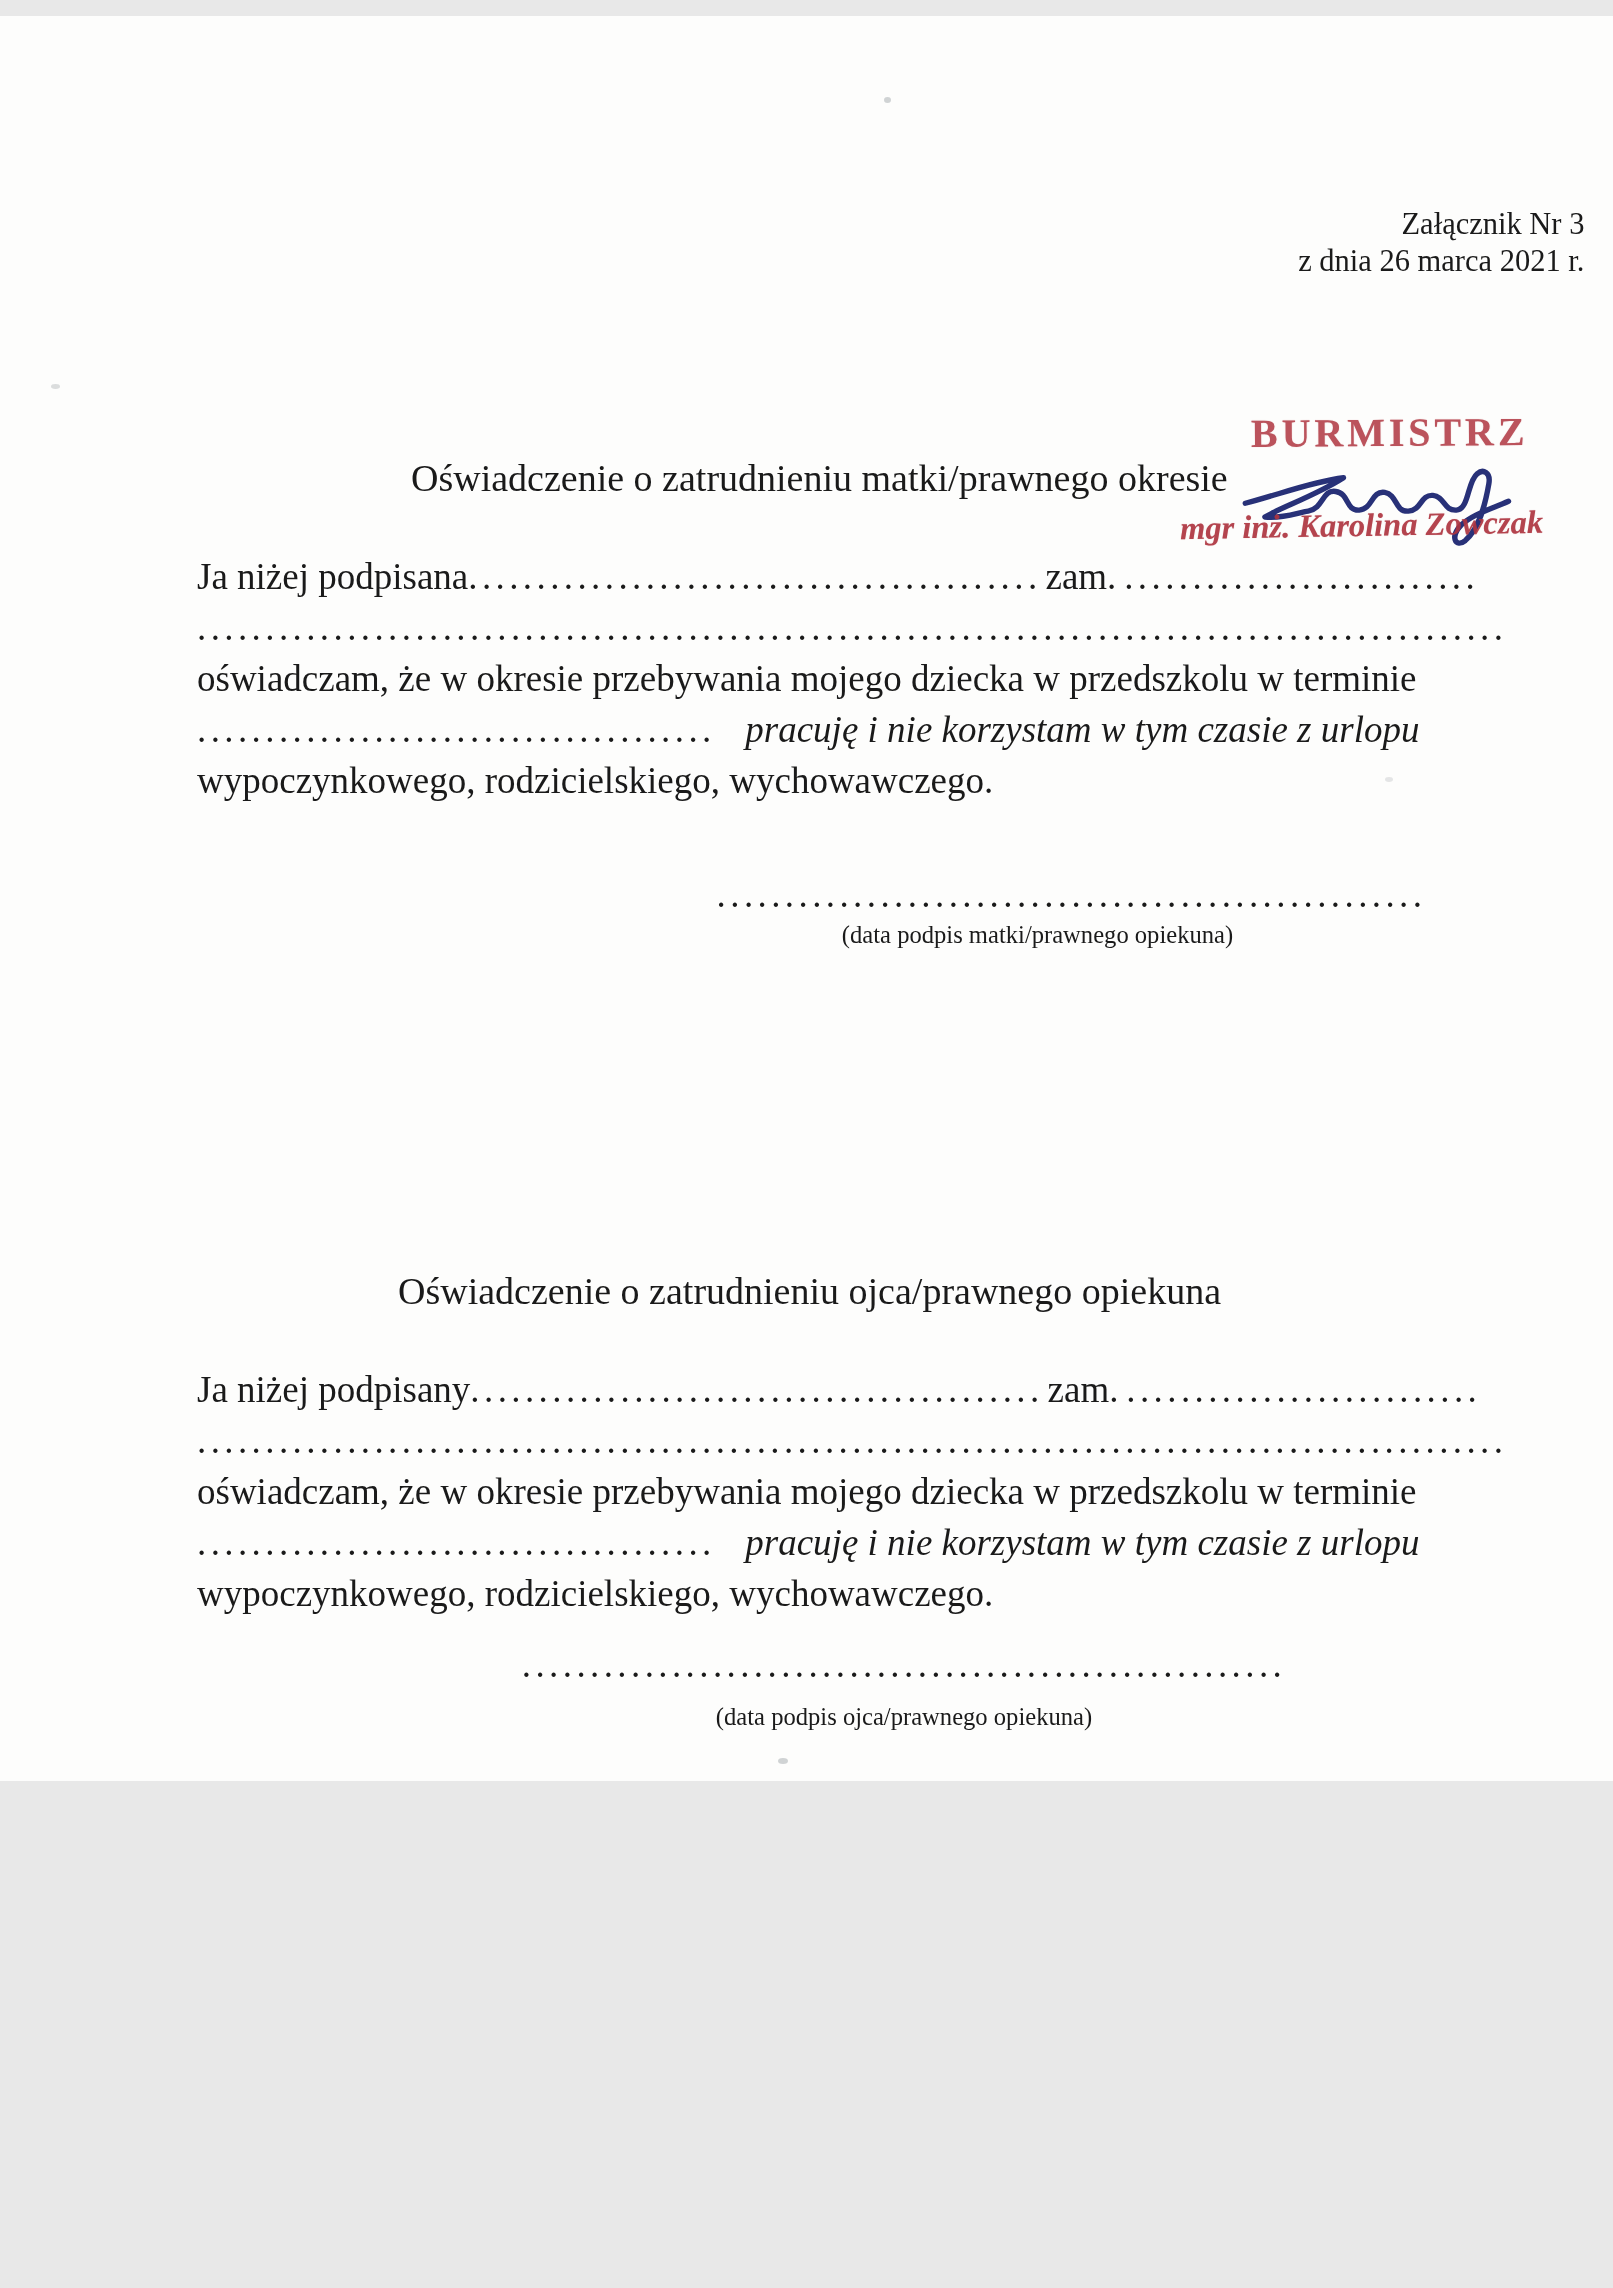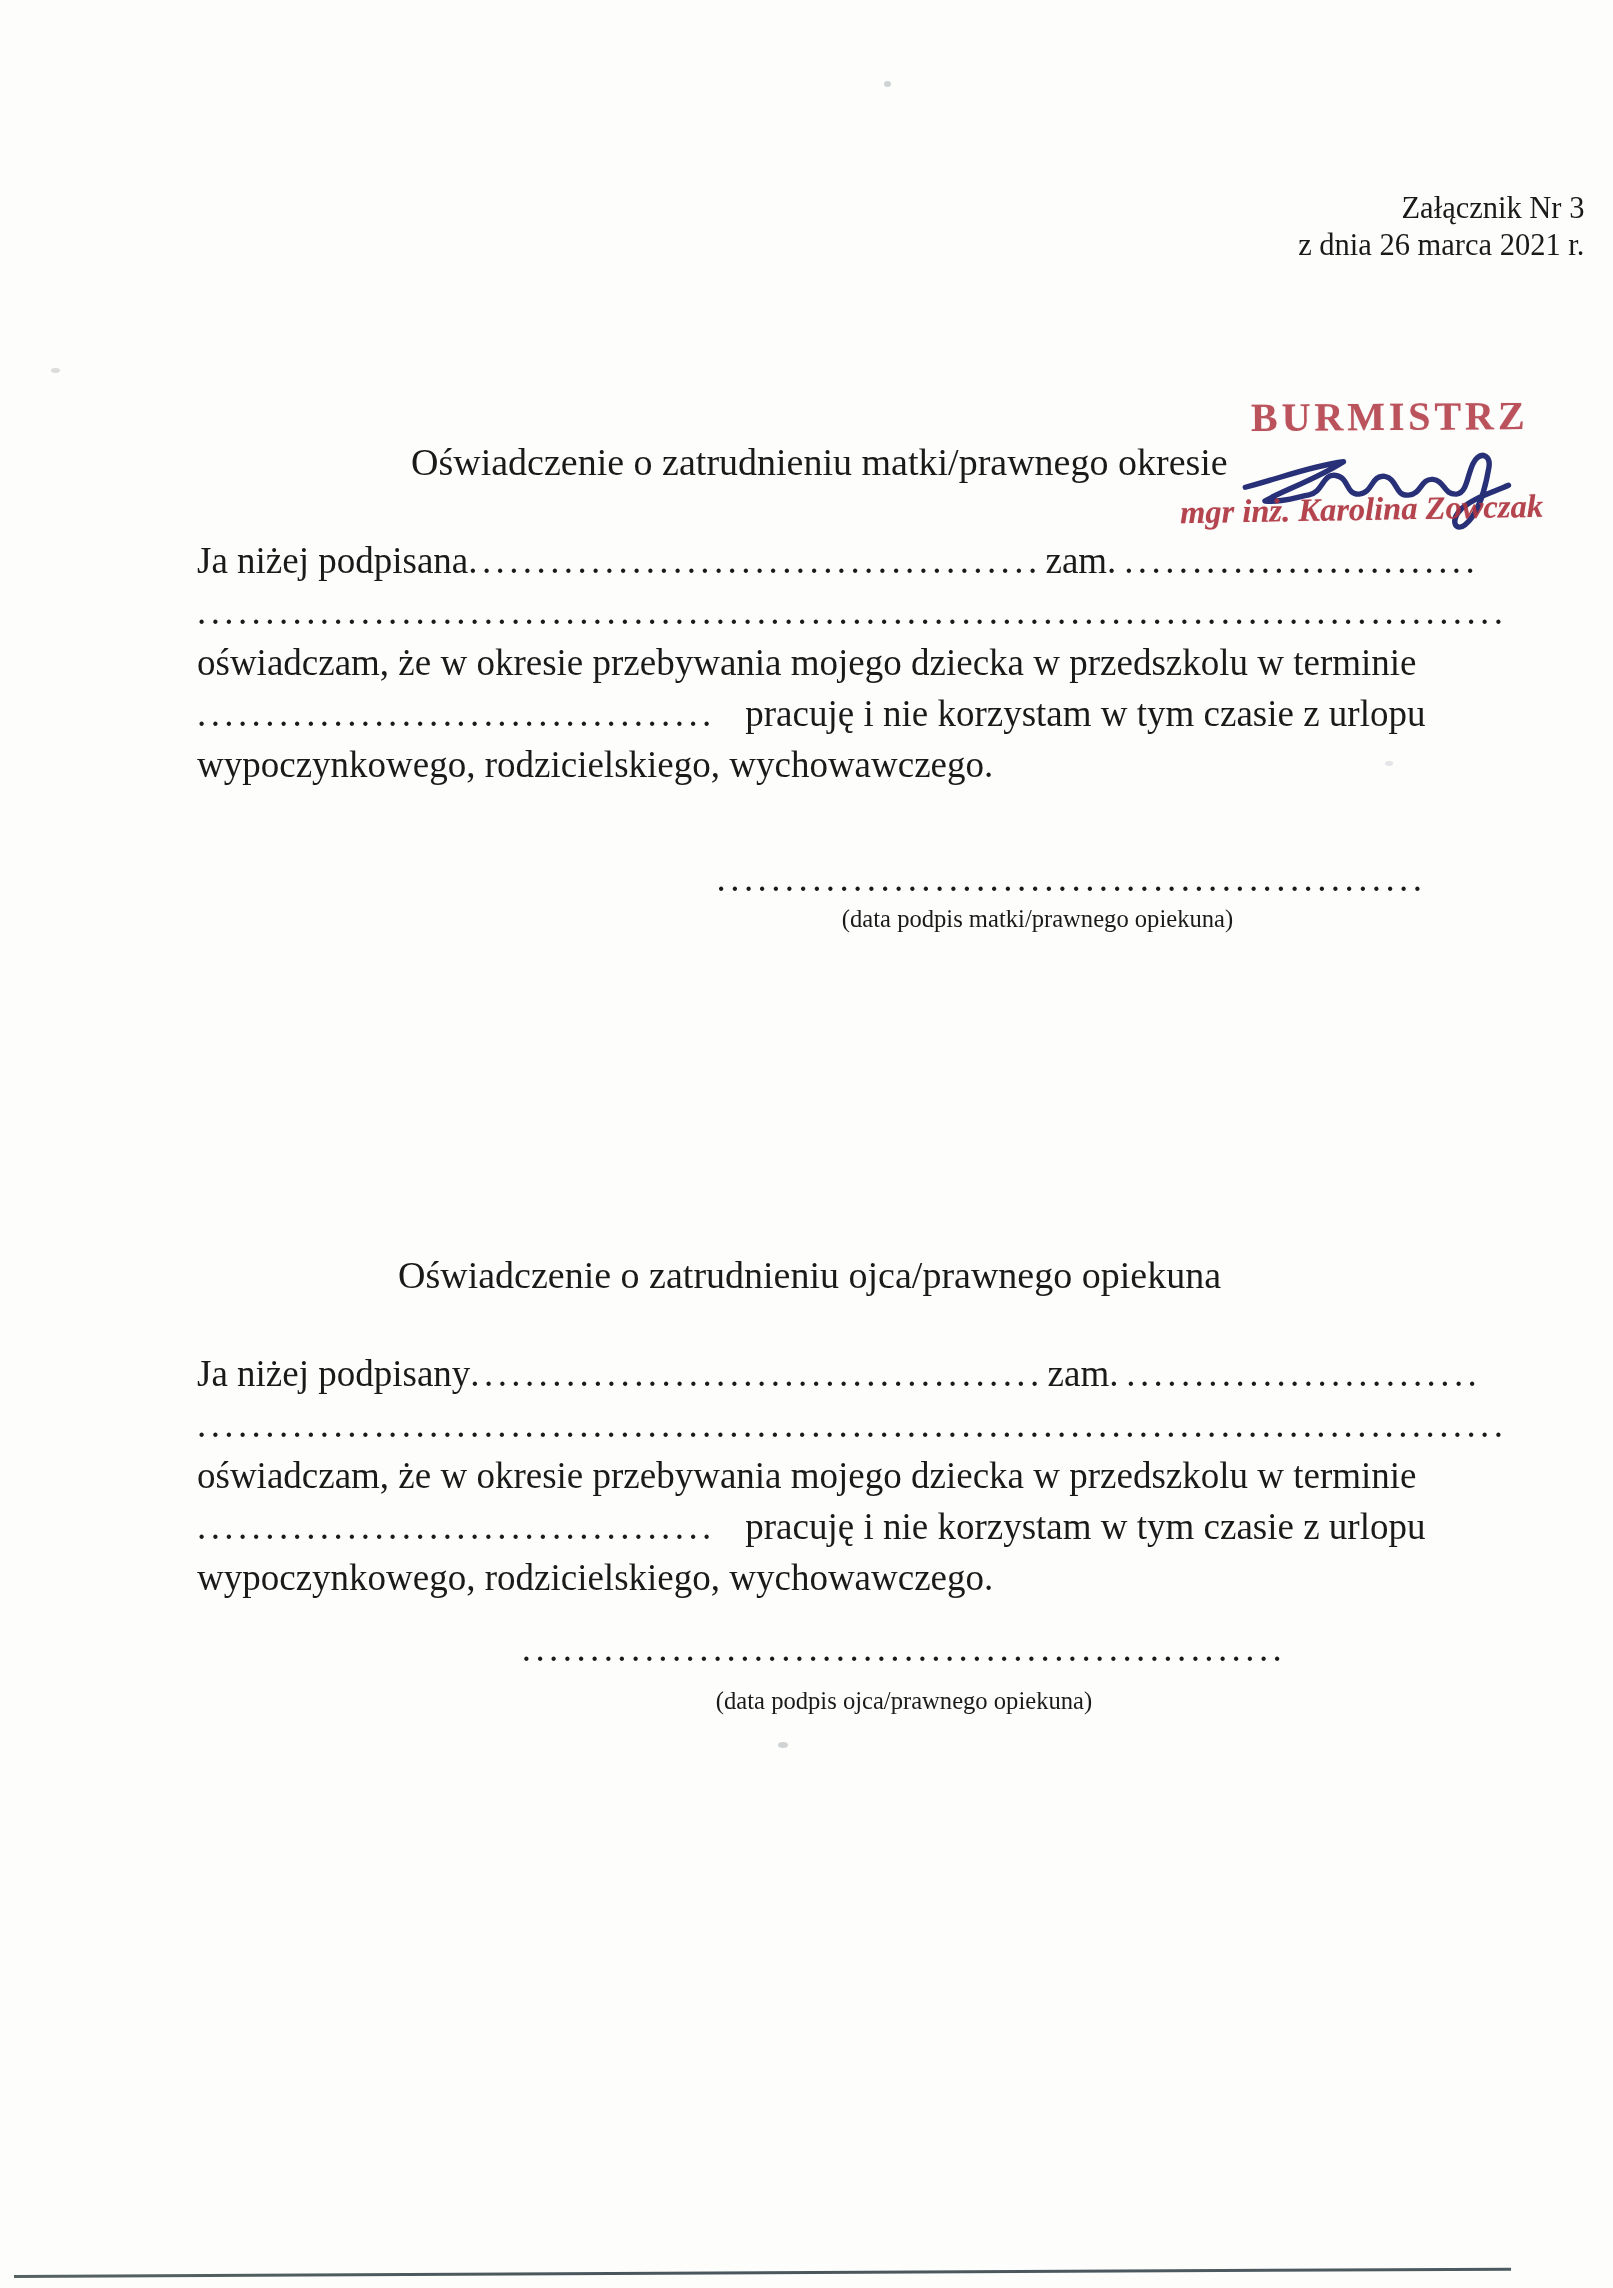--- a/index.html
+++ b/index.html
@@ -1,23 +1,23 @@
 <!DOCTYPE html>
 <html lang="pl"><head>
 <meta charset="utf-8">
 <style>
   html,body{margin:0;padding:0;background:#e8e8e8;}
   .page{
     position:relative;
-    width:1614px;height:2288px;
+    width:1614px;height:1765px;
     background:#fdfdfc;
     font-family:"Liberation Serif","DejaVu Serif",serif;
     color:#1a1a1a;
     overflow:hidden;
-    margin:0 auto;
+    margin:16px auto;
   }
   
   .header{
     position:absolute;top:190px;right:29.6px;
     text-align:right;font-size:30.5px;line-height:37px;
     white-space:nowrap;
   }
   
   .stamp-office{
     position:absolute;left:1251px;top:393px;
@@ -41,21 +41,21 @@
   .t1{left:411px;top:440px;}
   .t2{left:398px;top:1253px;}
   
   .body{position:absolute;left:197px;width:1332px;font-size:37px;}
   .b1{top:535px;}
   .b2{top:1348px;}
   .line{height:51px;line-height:51px;white-space:nowrap;}
   .flexline{display:flex;align-items:flex-end;}
   .dots{letter-spacing:4.4px;}
   .zam{margin-left:3.9px;margin-right:7.9px;}
-  .after-dots{margin-left:29.6px;}
+  .after-dots{margin-left:29.6px;font-style:italic;}
   
   .sig{position:absolute;text-align:center;font-size:37px;}
   .s1{left:711px;top:855px;width:721px;}
   .s2{left:515px;top:1625px;width:778px;}
   .sigline{height:47px;line-height:47px;white-space:nowrap;overflow:hidden;}
   .caption{font-size:24.6px;line-height:29.6px;white-space:nowrap;}
   .s1 .caption{margin-top:2px;transform:translateX(-34px);}
   .s2 .caption{margin-top:13.8px;}
   
   .scan-line{

